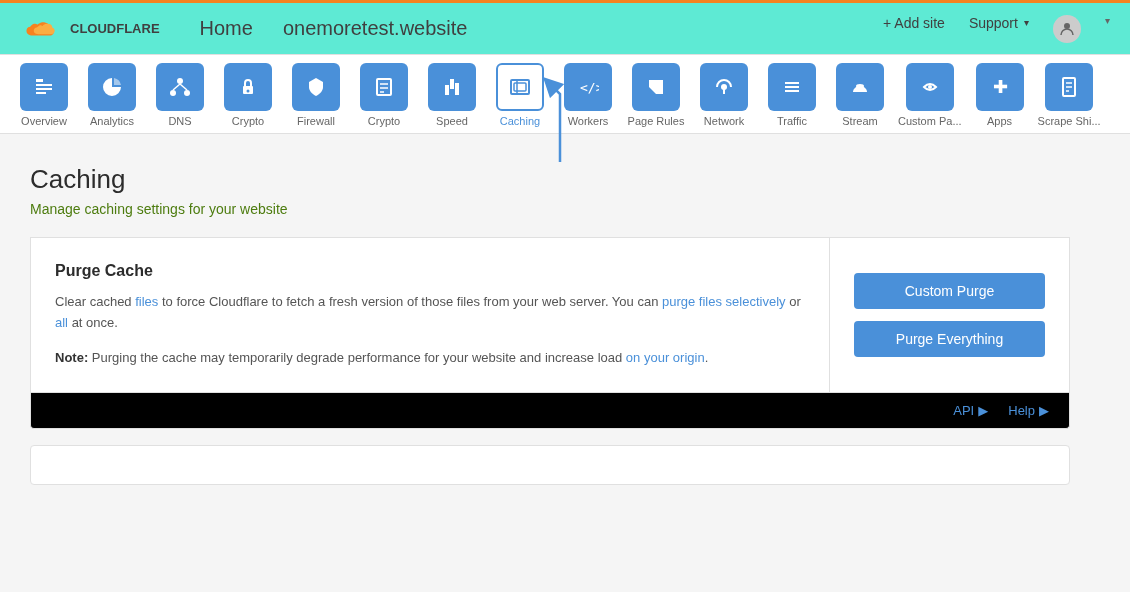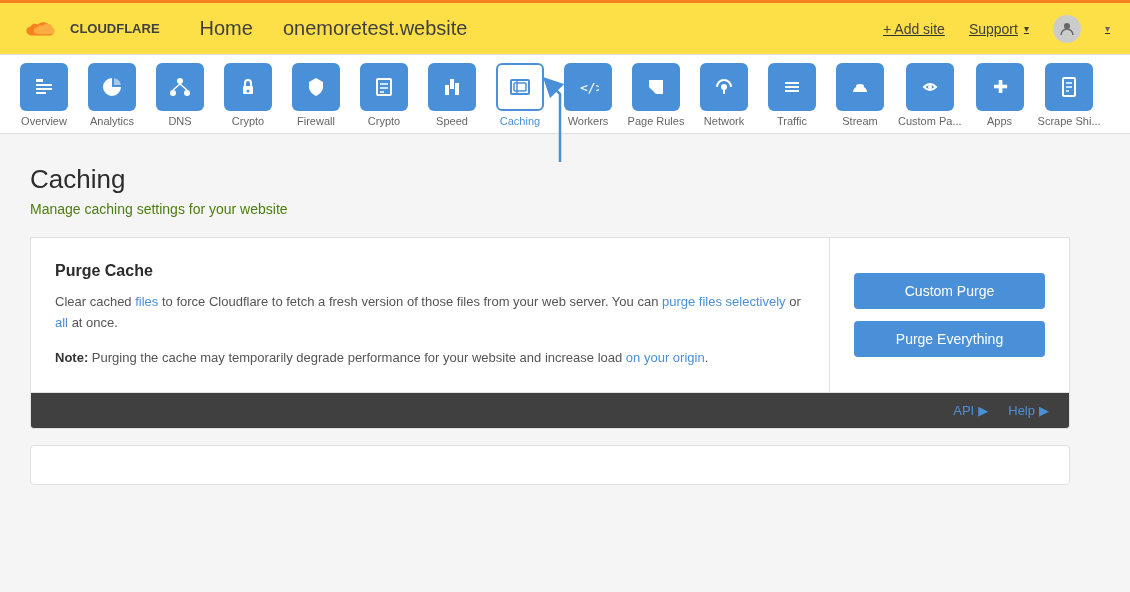--- a/index.html
+++ b/index.html
@@ -1,20 +1,20 @@
 <!DOCTYPE html>
 <html><head>
   <meta charset="utf-8">
   <style>
     * { box-sizing: border-box; margin: 0; padding: 0; }
     body { font-family: Arial, sans-serif; font-size: 14px; background: #f5f5f5; color: #333; }
 
     
     .topbar {
-      background: #fde047;
+      background: #5eead4;
       border-bottom: 1px solid #e0e0e0;
       display: flex;
       align-items: center;
       padding: 0 20px;
       height: 55px;
       border-top: 3px solid #f6821f;
     }
     .logo-area {
       display: flex;
       align-items: center;
@@ -31,23 +31,22 @@
     }
     .nav-link {
       font-size: 20px;
       color: #404040;
       text-decoration: none;
       cursor: pointer;
       margin-left: 10px;
     }
     .top-right {
       display: flex;
-      align-items: center;
+      align-items: flex-start;
       gap: 24px;
-      text-decoration: underline;
     }
     .add-site-btn {
       font-size: 14px;
       color: #404040;
       cursor: pointer;
     }
     .support-btn {
       display: flex;
       align-items: center;
       gap: 4px;
@@ -184,21 +183,21 @@
       border-radius: 4px;
       padding: 10px 36px;
       font-size: 14px;
       cursor: pointer;
       width: 100%;
       text-align: center;
     }
 
     
     .card-footer {
-      background: #404040;
+      background: #000000;
       border: 1px solid #e0e0e0;
       border-top: none;
       border-radius: 0 0 4px 4px;
       padding: 10px 20px;
       display: flex;
       justify-content: flex-end;
       gap: 20px;
     }
     .card-footer a {
       font-size: 13px;

